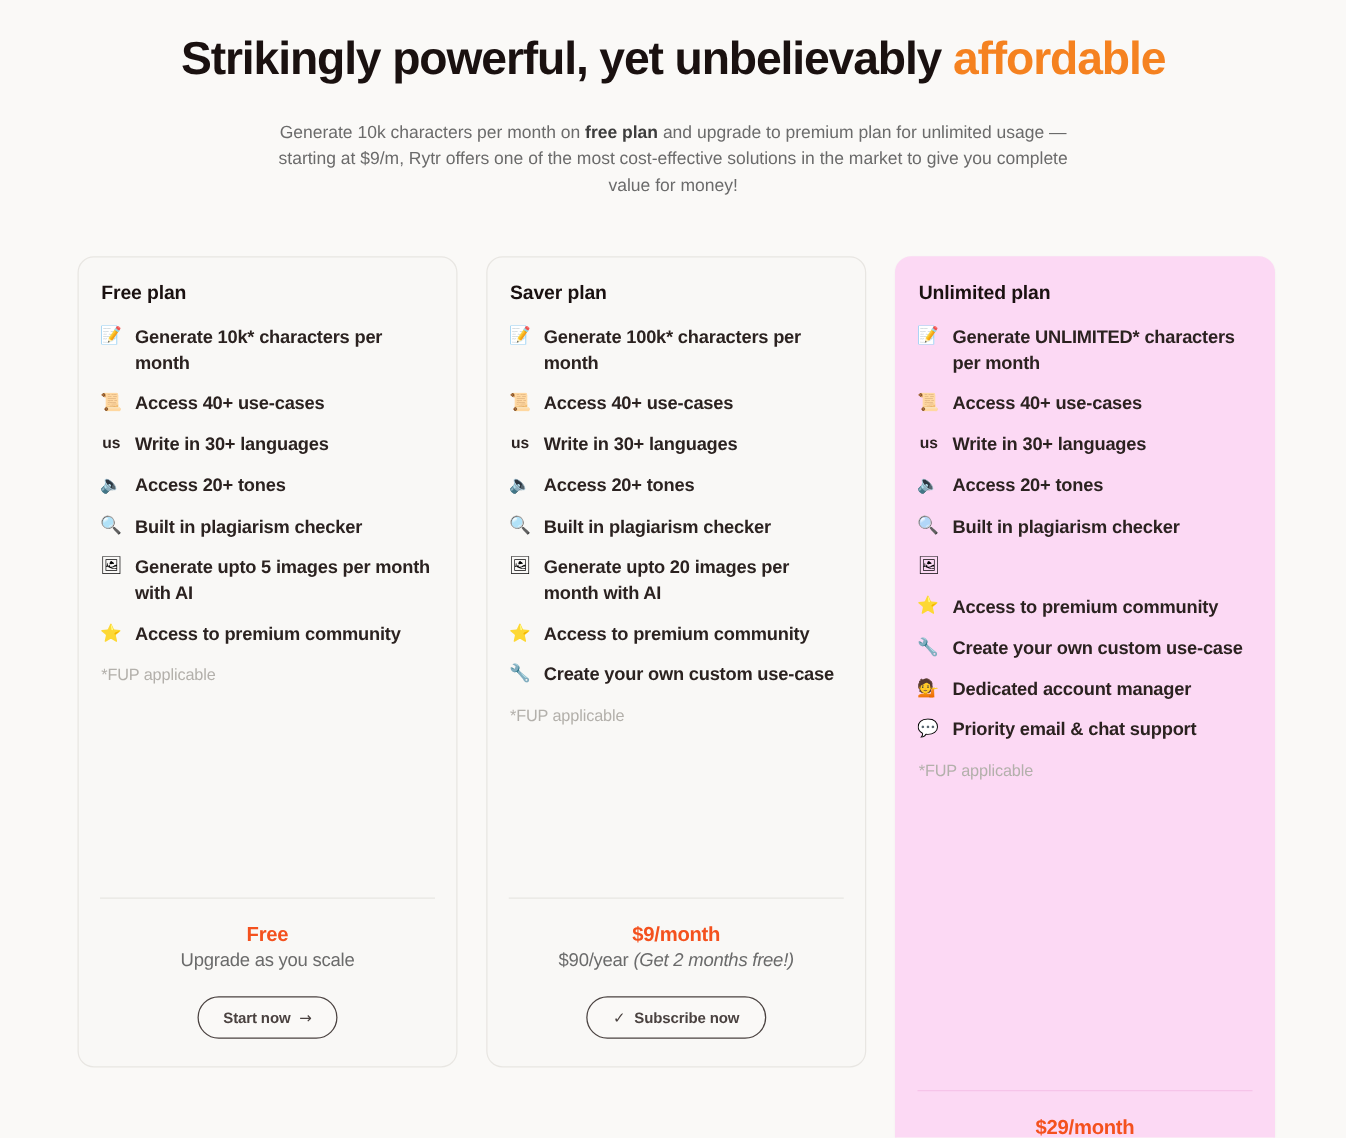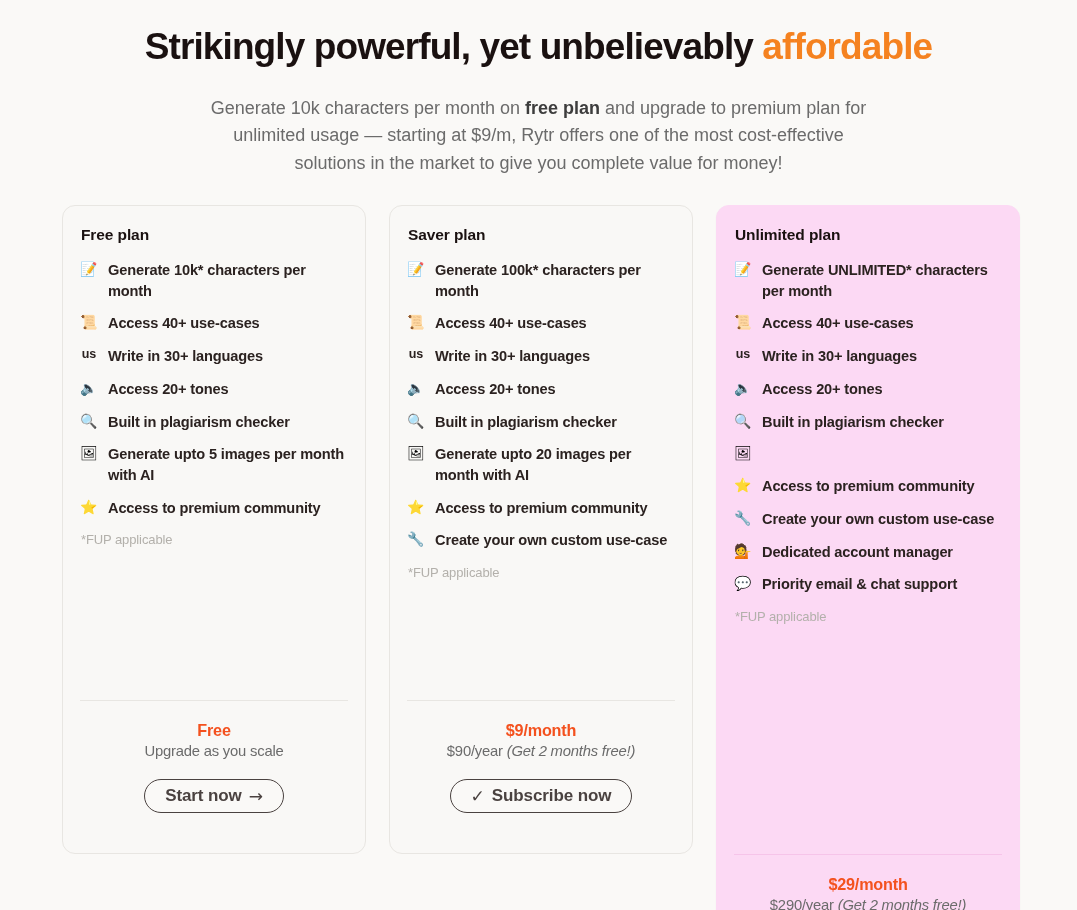--- a/index.html
+++ b/index.html
@@ -32,21 +32,21 @@
     color: #1a1110;
     line-height: 1.16;
     white-space: nowrap;
   }
 
   .hero-title .accent { color: #f58220; }
 
   .hero-sub {
     margin: 26px auto 0;
     width: 660px;
-    font-size: 18px;
+    font-size: 14px;
     line-height: 1.53;
     color: #6b6b6b;
   }
 
   .hero-sub b { color: #3d3d3d; font-weight: 700; }
 
   
   .cards {
     position: absolute;
     top: 205px;
@@ -124,21 +124,21 @@
     color: #b3b0ab;
     letter-spacing: -0.1px;
     padding-left: 1px;
   }
 
   
   .card-footer {
     position: absolute;
     left: 17px;
     right: 17px;
-    bottom: 40px;
+    bottom: 22px;
     text-align: center;
   }
 
   .divider {
     height: 1px;
     background: #e8e6e2;
     margin-bottom: 20px;
   }
 
   .card.featured .divider { background: #f6c4e9; }
@@ -160,21 +160,21 @@
   .price-sub i { font-style: italic; margin-top: 44px; }
 
   .cta-wrap { margin-top: 20px; display: flex; justify-content: center; }
 
   .btn {
     display: inline-flex;
     align-items: center;
     justify-content: center;
     gap: 7px;
     border-radius: 22px;
-    font-size: 17px;
+    font-size: 12px;
     font-weight: 700;
     letter-spacing: -0.1px;
     cursor: pointer;
     font-family: "Liberation Sans", sans-serif;
   }
 
   .btn-outline {
     background: #faf9f7;
     border: 1.3px solid #4a4240;
     color: #4a4240;

